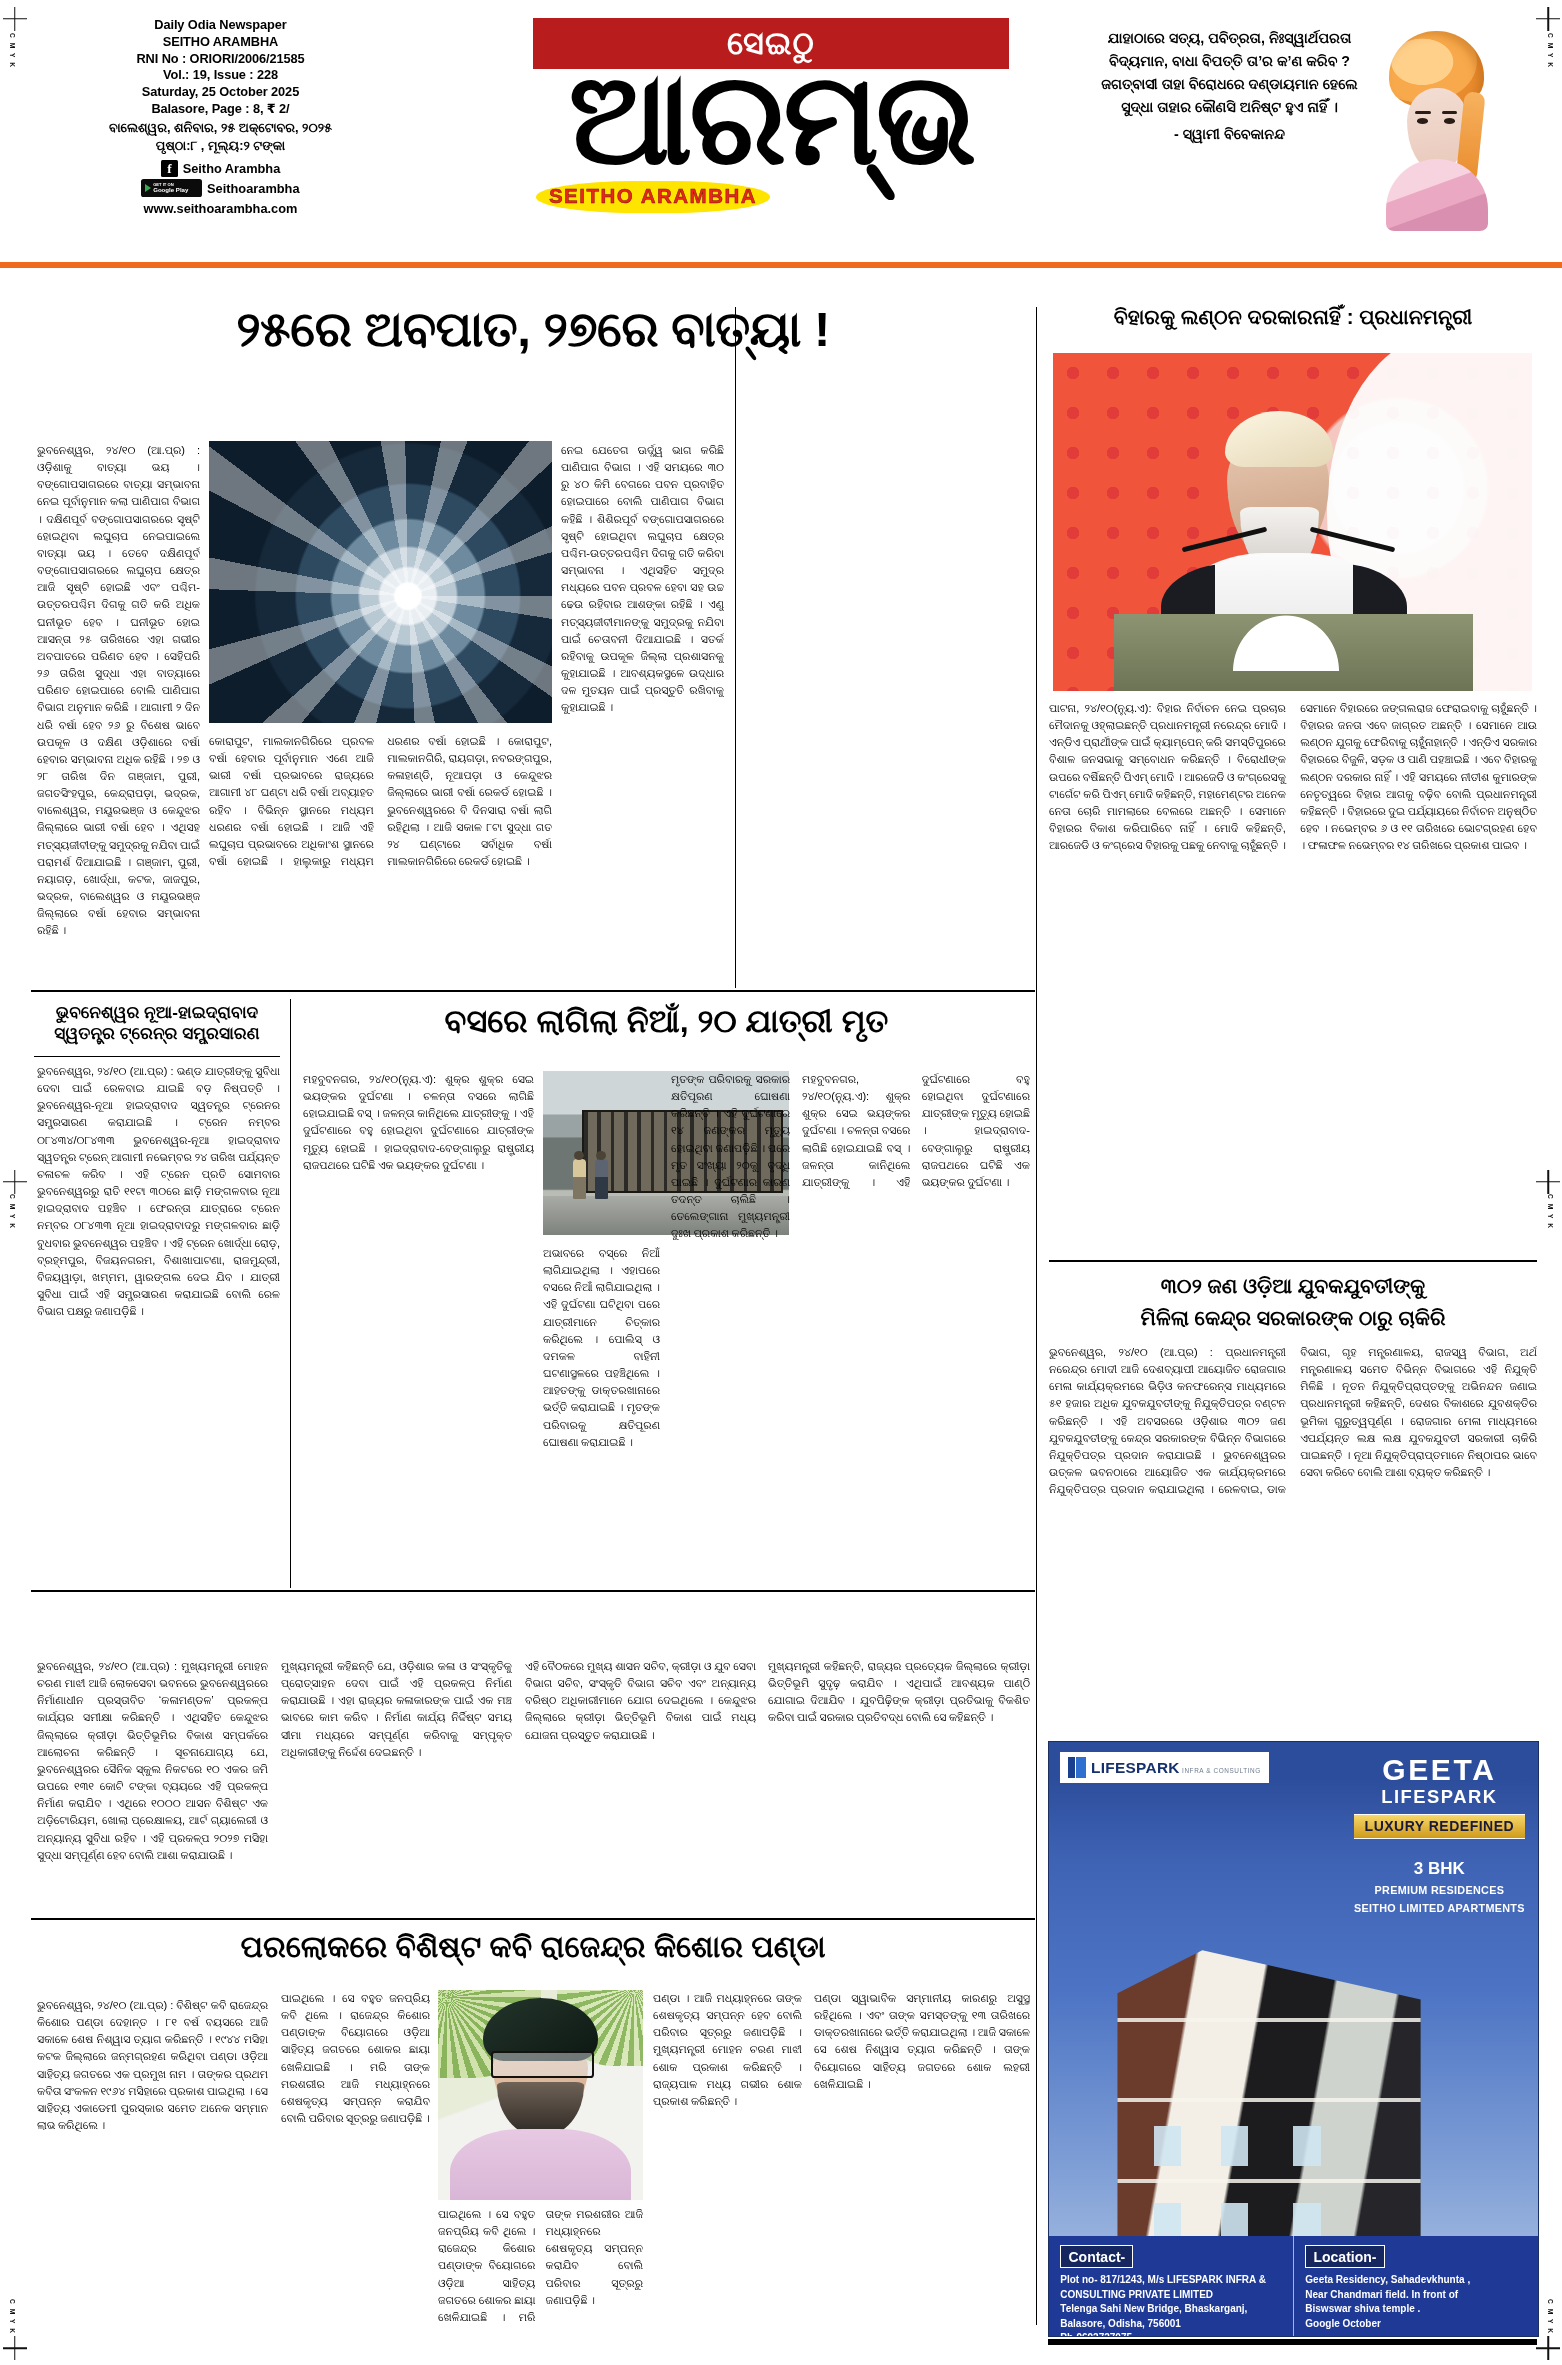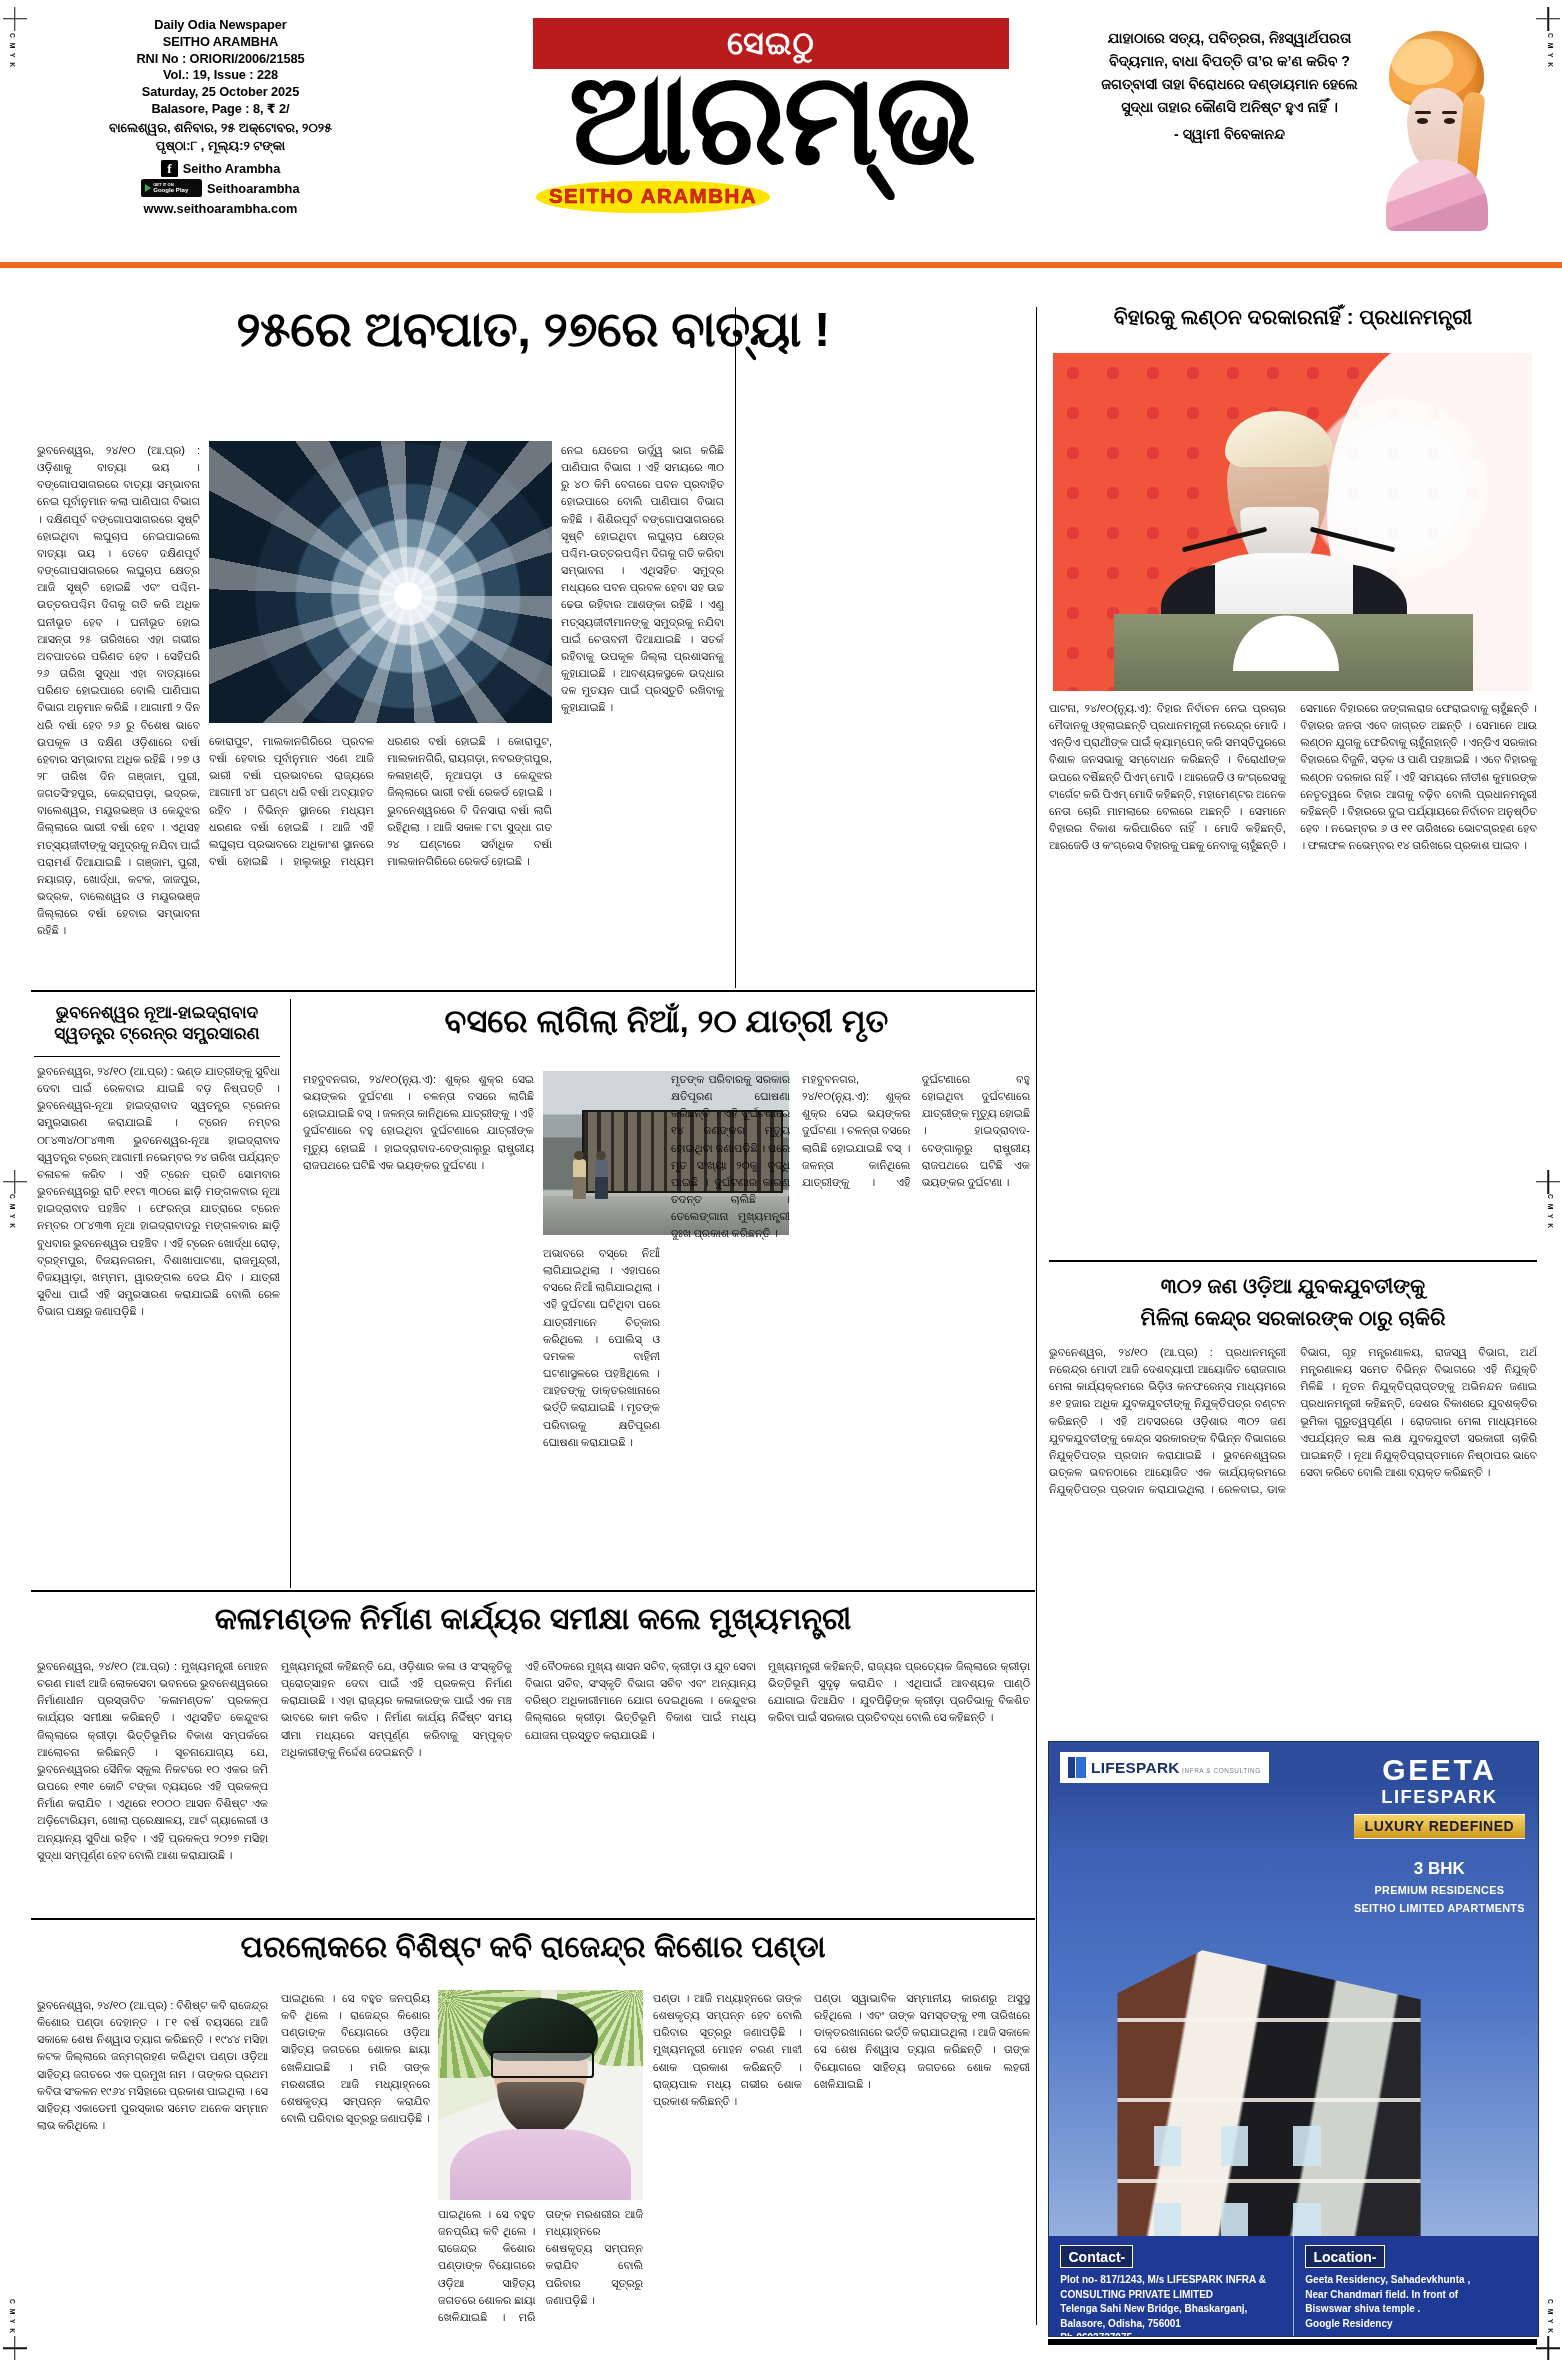--- a/index.html
+++ b/index.html
@@ -270,21 +270,20 @@
   </div>
 
   <div class="hr-b" style="position:absolute;left:1049px;top:1260px;width:488px;"></div>
   <div class="hl hl-sm" style="position:absolute;left:1049px;top:1273px;width:488px;">୩୦୨ ଜଣ ଓଡ଼ିଆ ଯୁବକଯୁବତୀଙ୍କୁ</div>
   <div class="hl hl-sm" style="position:absolute;left:1049px;top:1305px;width:488px;">ମିଳିଲା କେନ୍ଦ୍ର ସରକାରଙ୍କ ଠାରୁ ଚାକିରି</div>
   <div class="col" style="position:absolute;left:1049px;top:1344px;width:488px;height:379px;overflow:hidden;column-count:2;column-gap:14.3px;">
     <p>ଭୁବନେଶ୍ୱର, ୨୪/୧୦ (ଆ.ପ୍ର) : ପ୍ରଧାନମନ୍ତ୍ରୀ ନରେନ୍ଦ୍ର ମୋଦୀ ଆଜି ଦେଶବ୍ୟାପୀ ଆୟୋଜିତ ରୋଜଗାର ମେଳା କାର୍ଯ୍ୟକ୍ରମରେ ଭିଡ଼ିଓ କନଫରେନ୍ସ ମାଧ୍ୟମରେ ୫୧ ହଜାର ଅଧିକ ଯୁବକଯୁବତୀଙ୍କୁ ନିଯୁକ୍ତିପତ୍ର ବଣ୍ଟନ କରିଛନ୍ତି । ଏହି ଅବସରରେ ଓଡ଼ିଶାର ୩୦୨ ଜଣ ଯୁବକଯୁବତୀଙ୍କୁ କେନ୍ଦ୍ର ସରକାରଙ୍କ ବିଭିନ୍ନ ବିଭାଗରେ ନିଯୁକ୍ତିପତ୍ର ପ୍ରଦାନ କରାଯାଇଛି । ଭୁବନେଶ୍ୱରର ଉତ୍କଳ ଭବନଠାରେ ଆୟୋଜିତ ଏକ କାର୍ଯ୍ୟକ୍ରମରେ ନିଯୁକ୍ତିପତ୍ର ପ୍ରଦାନ କରାଯାଇଥିଲା । ରେଳବାଇ, ଡାକ ବିଭାଗ, ଗୃହ ମନ୍ତ୍ରଣାଳୟ, ରାଜସ୍ୱ ବିଭାଗ, ଅର୍ଥ ମନ୍ତ୍ରଣାଳୟ ସମେତ ବିଭିନ୍ନ ବିଭାଗରେ ଏହି ନିଯୁକ୍ତି ମିଳିଛି । ନୂତନ ନିଯୁକ୍ତିପ୍ରାପ୍ତଙ୍କୁ ଅଭିନନ୍ଦନ ଜଣାଇ ପ୍ରଧାନମନ୍ତ୍ରୀ କହିଛନ୍ତି, ଦେଶର ବିକାଶରେ ଯୁବଶକ୍ତିର ଭୂମିକା ଗୁରୁତ୍ୱପୂର୍ଣ୍ଣ । ରୋଜଗାର ମେଳା ମାଧ୍ୟମରେ ଏପର୍ଯ୍ୟନ୍ତ ଲକ୍ଷ ଲକ୍ଷ ଯୁବକଯୁବତୀ ସରକାରୀ ଚାକିରି ପାଇଛନ୍ତି । ନୂଆ ନିଯୁକ୍ତିପ୍ରାପ୍ତମାନେ ନିଷ୍ଠାପର ଭାବେ ସେବା କରିବେ ବୋଲି ଆଶା ବ୍ୟକ୍ତ କରିଛନ୍ତି ।</p>
   </div>
 
   <div class="hr-b" style="position:absolute;left:31px;top:1590px;width:1004px;"></div>
-  <div class="hl hl-sec" style="position:absolute;left:31px;top:1603px;width:1004px;font-size:30px;">କଳାମଣ୍ଡଳ ନିର୍ମାଣ କାର୍ଯ୍ୟର ସମୀକ୍ଷା କଲେ ମୁଖ୍ୟମନ୍ତ୍ରୀ</div>
   <div class="col" style="position:absolute;left:37px;top:1658px;width:231px;height:256px;overflow:hidden;">
     <p>ଭୁବନେଶ୍ୱର, ୨୪/୧୦ (ଆ.ପ୍ର) : ମୁଖ୍ୟମନ୍ତ୍ରୀ ମୋହନ ଚରଣ ମାଝୀ ଆଜି ଲୋକସେବା ଭବନରେ ଭୁବନେଶ୍ୱରରେ ନିର୍ମାଣାଧୀନ ପ୍ରସ୍ତାବିତ ‘କଳାମଣ୍ଡଳ’ ପ୍ରକଳ୍ପ କାର୍ଯ୍ୟର ସମୀକ୍ଷା କରିଛନ୍ତି । ଏଥିସହିତ କେନ୍ଦୁଝର ଜିଲ୍ଲାରେ କ୍ରୀଡ଼ା ଭିତ୍ତିଭୂମିର ବିକାଶ ସମ୍ପର୍କରେ ଆଲୋଚନା କରିଛନ୍ତି । ସୂଚନାଯୋଗ୍ୟ ଯେ, ଭୁବନେଶ୍ୱରର ସୈନିକ ସ୍କୁଲ ନିକଟରେ ୧୦ ଏକର ଜମି ଉପରେ ୧୩୧ କୋଟି ଟଙ୍କା ବ୍ୟୟରେ ଏହି ପ୍ରକଳ୍ପ ନିର୍ମାଣ କରାଯିବ । ଏଥିରେ ୧୦୦୦ ଆସନ ବିଶିଷ୍ଟ ଏକ ଅଡ଼ିଟୋରିୟମ, ଖୋଲା ପ୍ରେକ୍ଷାଳୟ, ଆର୍ଟ ଗ୍ୟାଲେରୀ ଓ ଅନ୍ୟାନ୍ୟ ସୁବିଧା ରହିବ । ଏହି ପ୍ରକଳ୍ପ ୨୦୨୭ ମସିହା ସୁଦ୍ଧା ସମ୍ପୂର୍ଣ୍ଣ ହେବ ବୋଲି ଆଶା କରାଯାଉଛି ।</p>
   </div>
   <div class="col" style="position:absolute;left:281px;top:1658px;width:231px;height:256px;overflow:hidden;">
     <p>ମୁଖ୍ୟମନ୍ତ୍ରୀ କହିଛନ୍ତି ଯେ, ଓଡ଼ିଶାର କଳା ଓ ସଂସ୍କୃତିକୁ ପ୍ରୋତ୍ସାହନ ଦେବା ପାଇଁ ଏହି ପ୍ରକଳ୍ପ ନିର୍ମାଣ କରାଯାଉଛି । ଏହା ରାଜ୍ୟର କଳାକାରଙ୍କ ପାଇଁ ଏକ ମଞ୍ଚ ଭାବରେ କାମ କରିବ । ନିର୍ମାଣ କାର୍ଯ୍ୟ ନିର୍ଦ୍ଦିଷ୍ଟ ସମୟ ସୀମା ମଧ୍ୟରେ ସମ୍ପୂର୍ଣ୍ଣ କରିବାକୁ ସମ୍ପୃକ୍ତ ଅଧିକାରୀଙ୍କୁ ନିର୍ଦ୍ଦେଶ ଦେଇଛନ୍ତି ।</p>
   </div>
   <div class="col" style="position:absolute;left:525px;top:1658px;width:231px;height:256px;overflow:hidden;">
     <p>ଏହି ବୈଠକରେ ମୁଖ୍ୟ ଶାସନ ସଚିବ, କ୍ରୀଡ଼ା ଓ ଯୁବ ସେବା ବିଭାଗ ସଚିବ, ସଂସ୍କୃତି ବିଭାଗ ସଚିବ ଏବଂ ଅନ୍ୟାନ୍ୟ ବରିଷ୍ଠ ଅଧିକାରୀମାନେ ଯୋଗ ଦେଇଥିଲେ । କେନ୍ଦୁଝର ଜିଲ୍ଲାରେ କ୍ରୀଡ଼ା ଭିତ୍ତିଭୂମି ବିକାଶ ପାଇଁ ମଧ୍ୟ ଯୋଜନା ପ୍ରସ୍ତୁତ କରାଯାଉଛି ।</p>
   </div>
   <div class="col" style="position:absolute;left:768px;top:1658px;width:262px;height:256px;overflow:hidden;">
@@ -357,21 +356,21 @@
         <div class="ln">CONSULTING PRIVATE LIMITED</div>
         <div class="ln">Telenga Sahi New Bridge, Bhaskarganj,</div>
         <div class="ln">Balasore, Odisha, 756001</div>
         <div class="ln">Ph-9692727075</div>
       </div>
       <div class="cbox">
         <span class="lbl">Location-</span>
         <div class="ln">Geeta Residency, Sahadevkhunta ,</div>
         <div class="ln">Near Chandmari field. In front of</div>
         <div class="ln">Biswswar shiva temple .</div>
-        <div class="ln">Google Residency</div>
+        <div class="ln">Google October</div>
       </div>
     </div>
   </div>
 
   <div style="position:absolute;left:1048px;top:2339px;width:489px;height:6.1px;background:#000;"></div>
 
 </div>
 
 
 </body></html>

